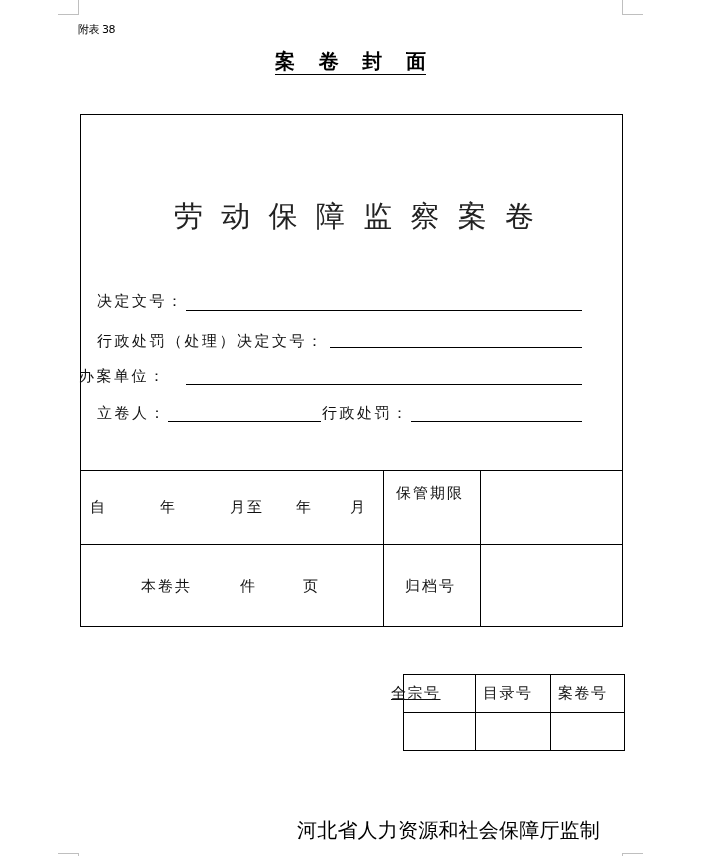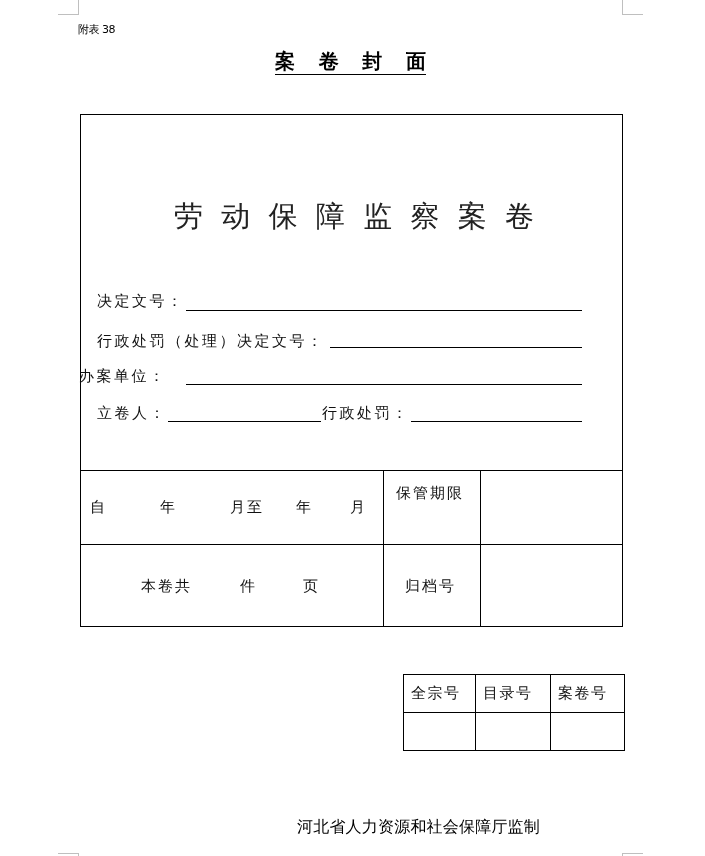--- a/index.html
+++ b/index.html
@@ -15,21 +15,21 @@
                  box-sizing: border-box; }
     .heading { left: 174px; top: 198px; width: 360px; font-family: "DejaVu Serif", "Liberation Serif", serif;
                font-size: 29px; font-weight: normal; color: #222; display: flex; justify-content: space-between;
                line-height: 36px; -webkit-text-stroke: 0; }
     .heading span { font-weight: 300; }
     .field-label { font-size: 15px; letter-spacing: 2.5px; color: #111; line-height: 18px; }
     .line { position: absolute; height: 1px; background: #000; }
     .hline { position: absolute; height: 1px; background: #000; }
     .vline { position: absolute; width: 1px; background: #000; }
     .cell-text { font-size: 15px; letter-spacing: 2px; color: #111; line-height: 18px; white-space: pre; }
-    .footer { left: 297px; top: 817px; font-size: 16px; letter-spacing: 0.2px; color: #000; white-space: nowrap; }
+    .footer { left: 297px; top: 817px; font-size: 20px; letter-spacing: 0.2px; color: #000; white-space: nowrap; }
     .small-table { left: 403px; top: 674px; width: 222px; height: 77px; border: 1px solid #000; box-sizing: border-box; }
   </style>
 </head>
 <body>
 
 <div class="corner" style="left:78px;top:0;width:1px;height:15px;"></div>
 <div class="corner" style="left:58px;top:14px;width:21px;height:1px;"></div>
 <div class="corner" style="left:622px;top:0;width:1px;height:15px;"></div>
 <div class="corner" style="left:622px;top:14px;width:21px;height:1px;"></div>
 <div class="corner" style="left:58px;top:853px;width:21px;height:1px;"></div>
@@ -100,21 +100,21 @@
 <div class="abs cell-text" style="left:240px;top:577px;">件</div>
 <div class="abs cell-text" style="left:303px;top:577px;">页</div>
 <div class="abs cell-text" style="left:405px;top:577px;">归档号</div>
 <div class="abs cell-text" style="left:490px;top:577px;width:125px;"></div>
 
 <div class="abs small-table"></div>
 <div class="hline" style="left:403px;top:712px;width:222px;"></div>
 <div class="vline" style="left:475px;top:674px;height:77px;"></div>
 <div class="vline" style="left:550px;top:674px;height:77px;"></div>
 
-<div class="abs cell-text" style="left:411px;top:684px;letter-spacing:1.5px;">全宗号</div>
+<div class="abs cell-text" style="left:391px;top:684px;letter-spacing:1.5px;text-decoration:underline;">全宗号</div>
 <div class="abs cell-text" style="left:483px;top:684px;letter-spacing:1.5px;">目录号</div>
 <div class="abs cell-text" style="left:558px;top:684px;letter-spacing:1.5px;">案卷号</div>
 
 <div class="abs cell-text" style="left:408px;top:722px;width:64px;"></div>
 <div class="abs cell-text" style="left:480px;top:722px;width:66px;"></div>
 <div class="abs cell-text" style="left:555px;top:722px;width:66px;"></div>
 
 <div class="abs footer">河北省人力资源和社会保障厅监制</div>
 
 </body></html>

